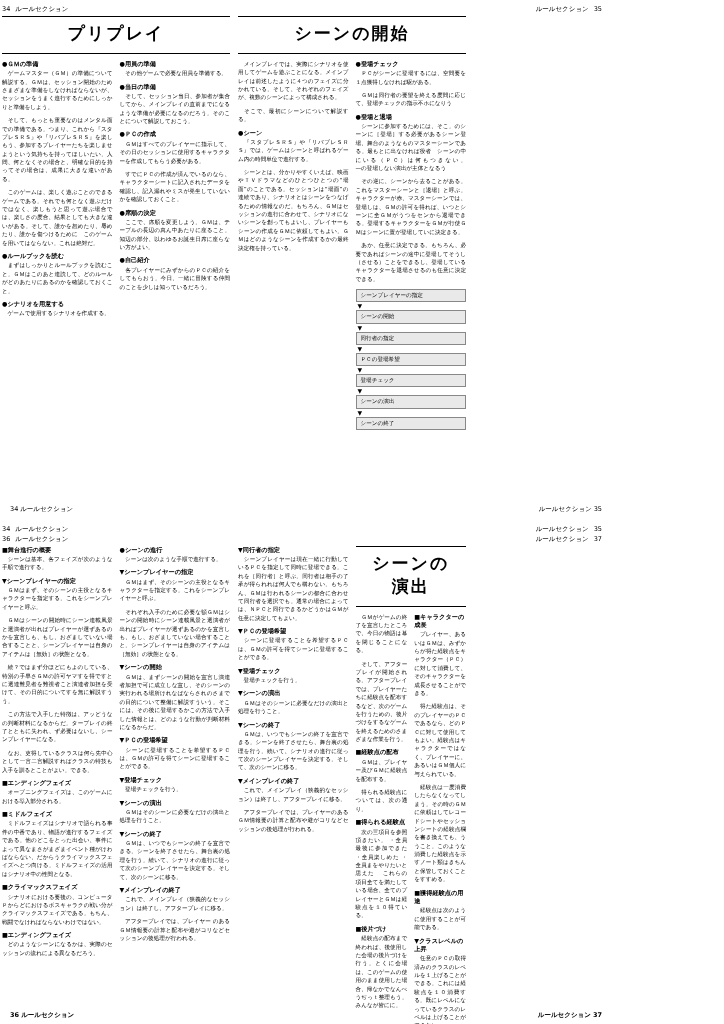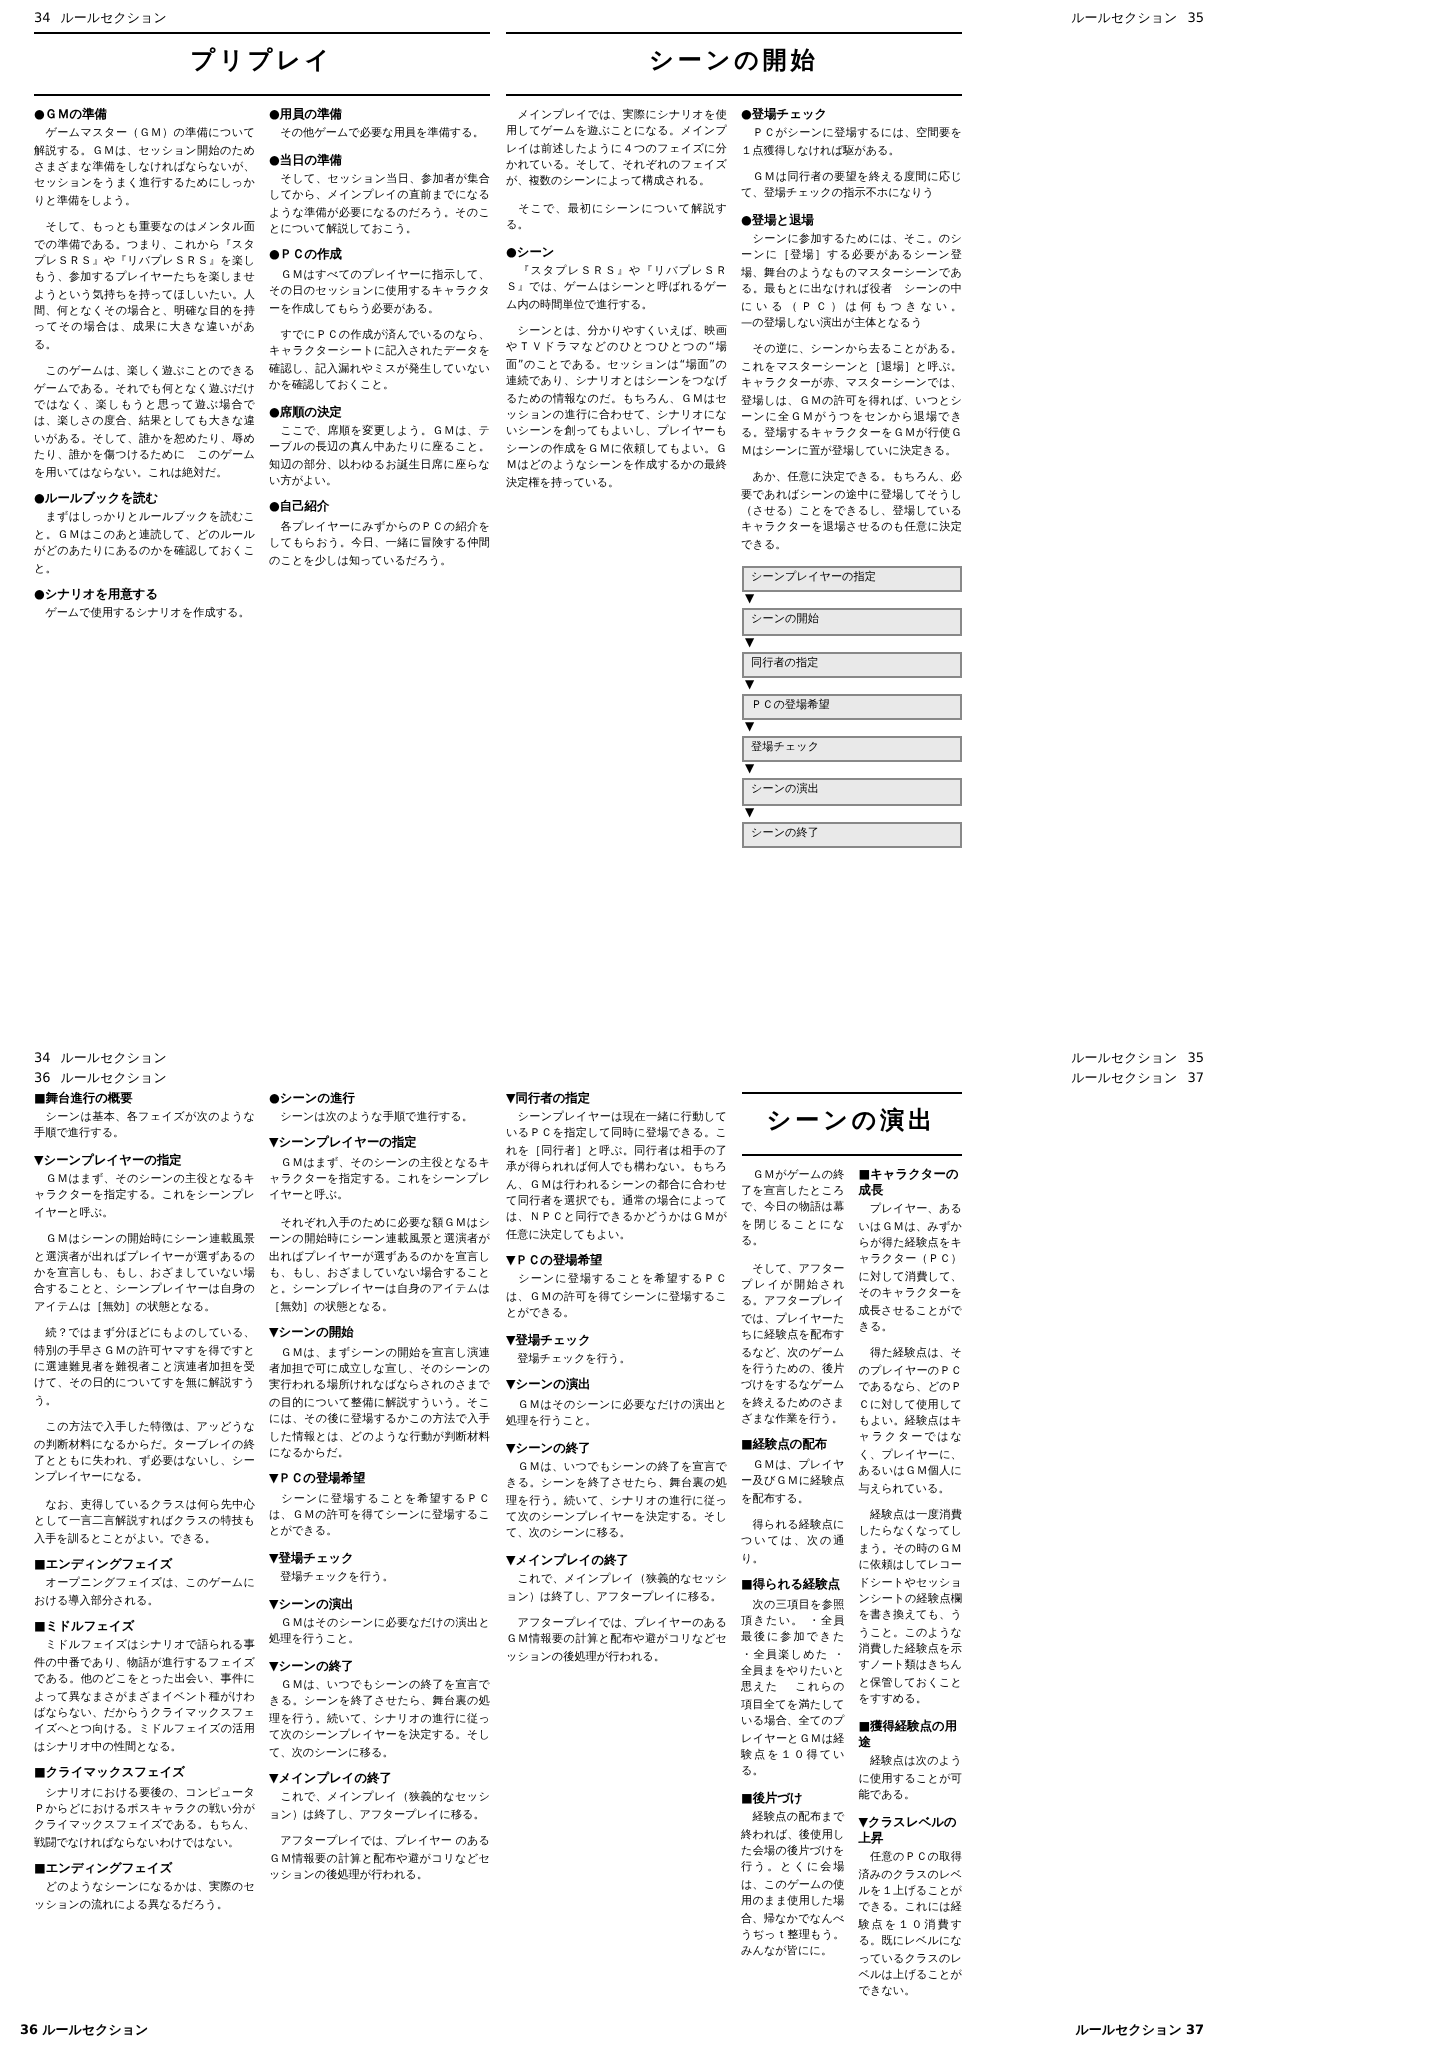--- a/index.html
+++ b/index.html
@@ -14,21 +14,21 @@
     color: #000000;
     font-size: 6px;
     position: relative;
     overflow: hidden;
   }
   .page {
     position: absolute;
     left: 0;
     width: 612px;
     box-sizing: border-box;
-    padding: 6px 10px 6px 17px;
+    padding: 6px 10px 6px 2px;
   }
   .page-top { top: 0; height: 520px; }
   .page-bottom { top: 520px; height: 504px; }
 
   .runhead {
     display: flex;
     justify-content: space-between;
     font-size: 6px;
     color: #000;
     line-height: 1.2;
@@ -48,21 +48,21 @@
   .col {
     width: 228px;
     flex: 0 0 228px;
   }
 
   .title-wrap {
     text-align: center;
     margin: 4px 0 8px 0;
   }
   .big-title {
-    font-size: 12px;
+    font-size: 17px;
     font-weight: bold;
     letter-spacing: 2px;
     display: inline-block;
     padding: 0 10px;
   }
   .title-rule {
     border-top: 1px solid #000;
     margin: 0 0 5px 0;
   }
   .title-rule-bottom {
@@ -209,20 +209,30 @@
             <div class="flowarrow">▼</div>
             <div class="flowbox">シーンの演出</div>
             <div class="flowarrow">▼</div>
             <div class="flowbox">シーンの終了</div>
           </div>
         </div>
       </div>
     </div>
   </div>
 
+  <div class="foot foot-top">
+    <div class="left">
+      <span class="folio">34</span>
+      <span class="runtitle">ルールセクション</span>
+    </div>
+    <div class="right">
+      <span class="runtitle">ルールセクション</span>
+      <span class="folio">35</span>
+    </div>
+  </div>
 </div>
 
 <div class="page page-bottom">
 
   <div class="runhead">
     <div class="left">
       <span class="folio">34</span>
       <span class="runtitle">ルールセクション</span>
     </div>
     <div class="right">

